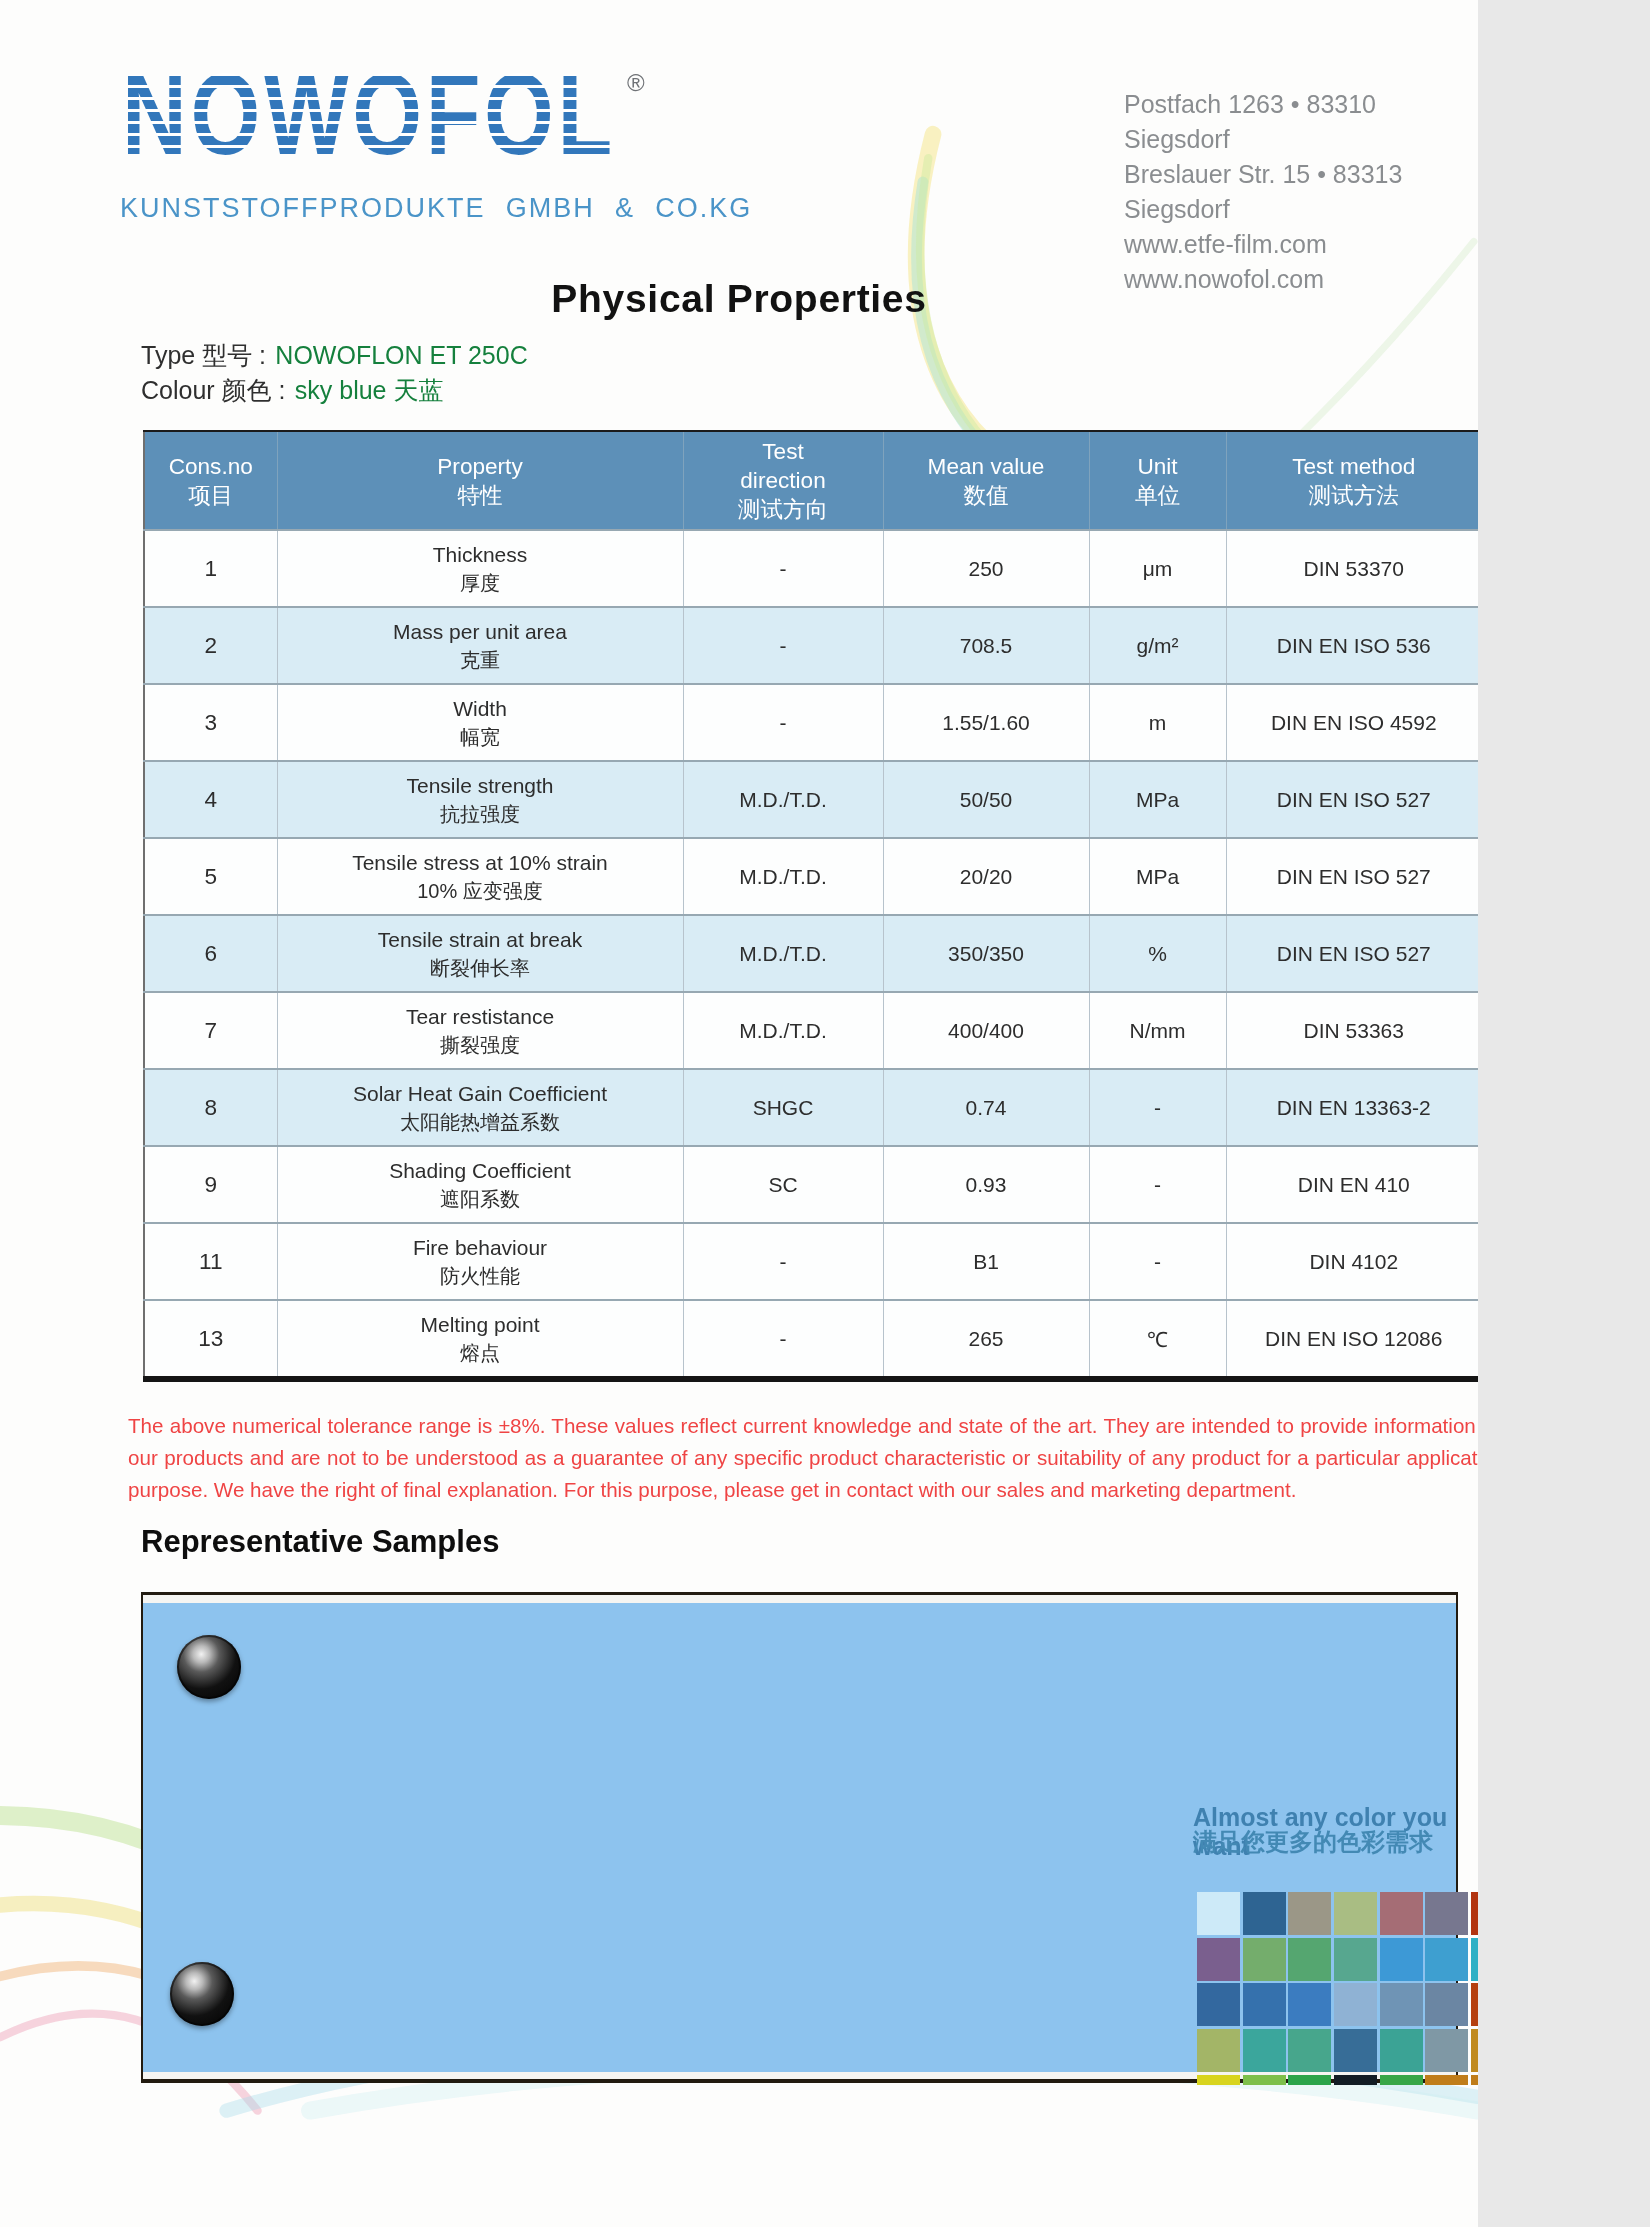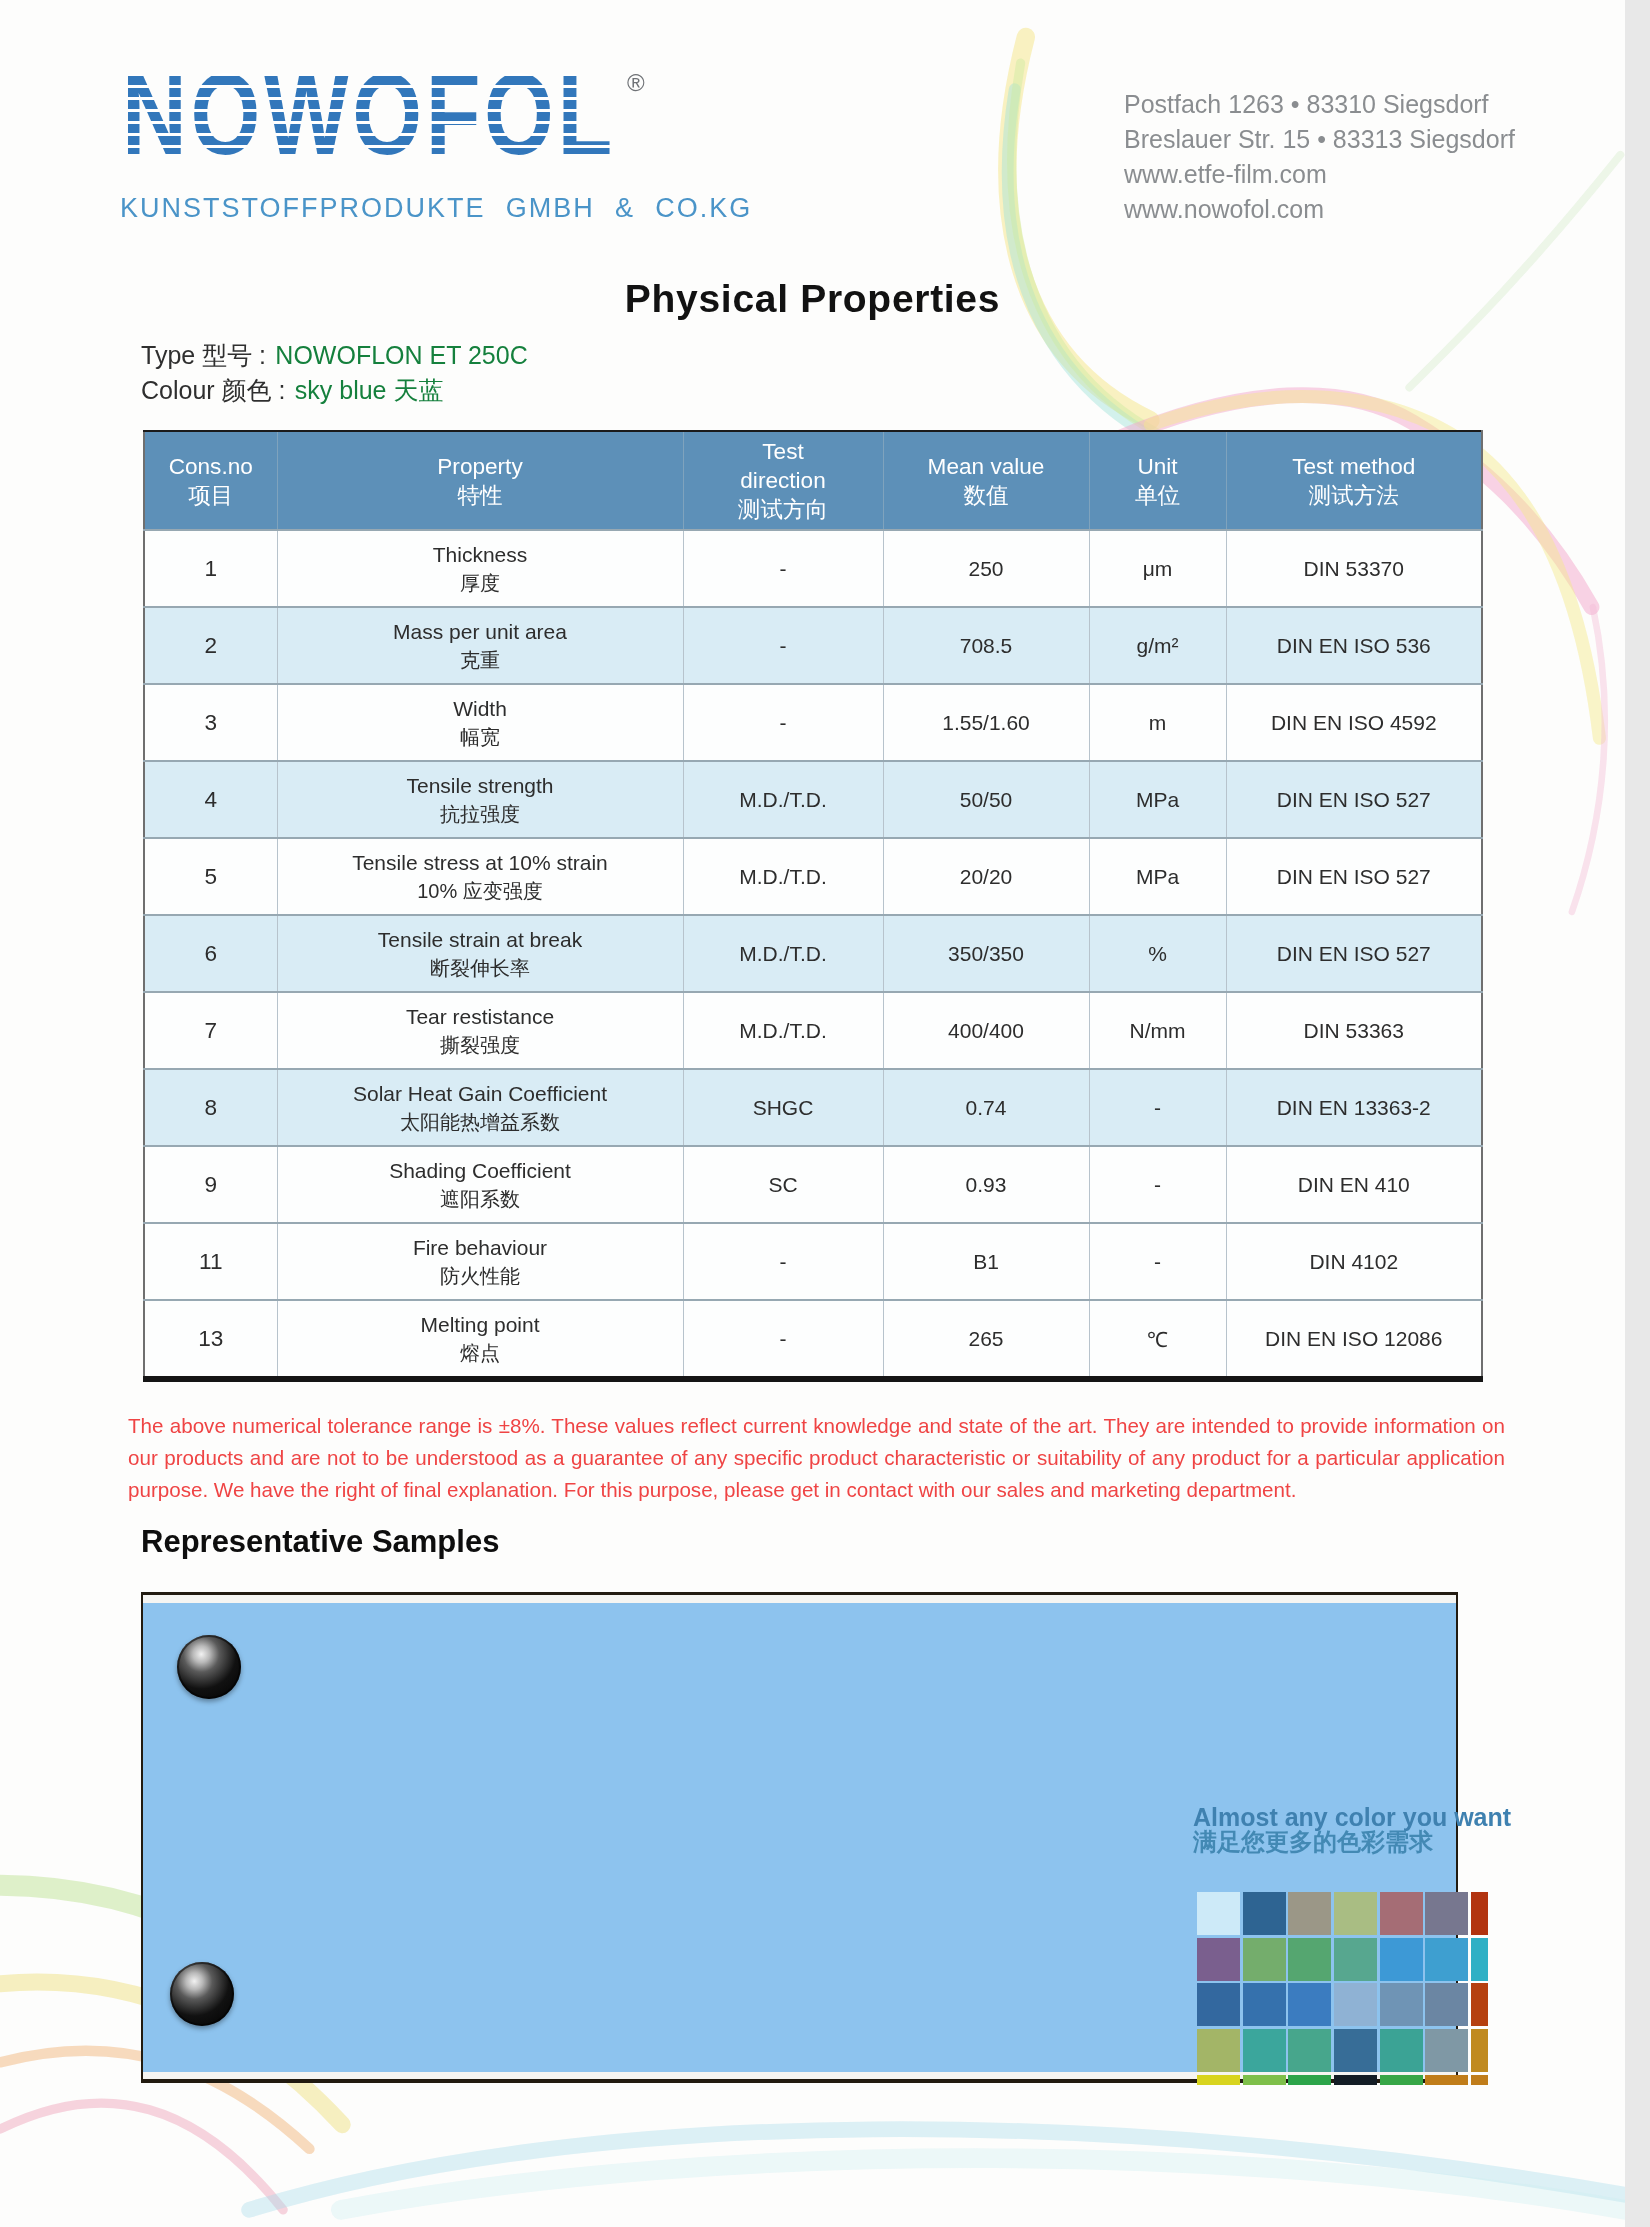--- a/index.html
+++ b/index.html
@@ -1,17 +1,17 @@
 <!DOCTYPE html>
 <html style="font-size:10.7px"><head>
 <meta charset="utf-8">
 <style>
   html,body{margin:0;padding:0;background:#e8e8e8;}
   .page{
-    position:relative; width:1625px; height:2227px; background:#fdfdfc;
+    position:relative; width:1478px; height:2227px; background:#fdfdfc;
     font-family:"Liberation Sans",sans-serif; overflow:hidden;
   }
   .layer{position:absolute;left:0;top:0;width:100%;height:100%;}
   #swirls{z-index:0;pointer-events:none;}
   .content{z-index:1;}
 
   
   .logo-block{position:absolute;left:122px;top:64px;}
   .logo-text{
     display:inline-block;font-weight:900;font-size:115px;line-height:100px;

